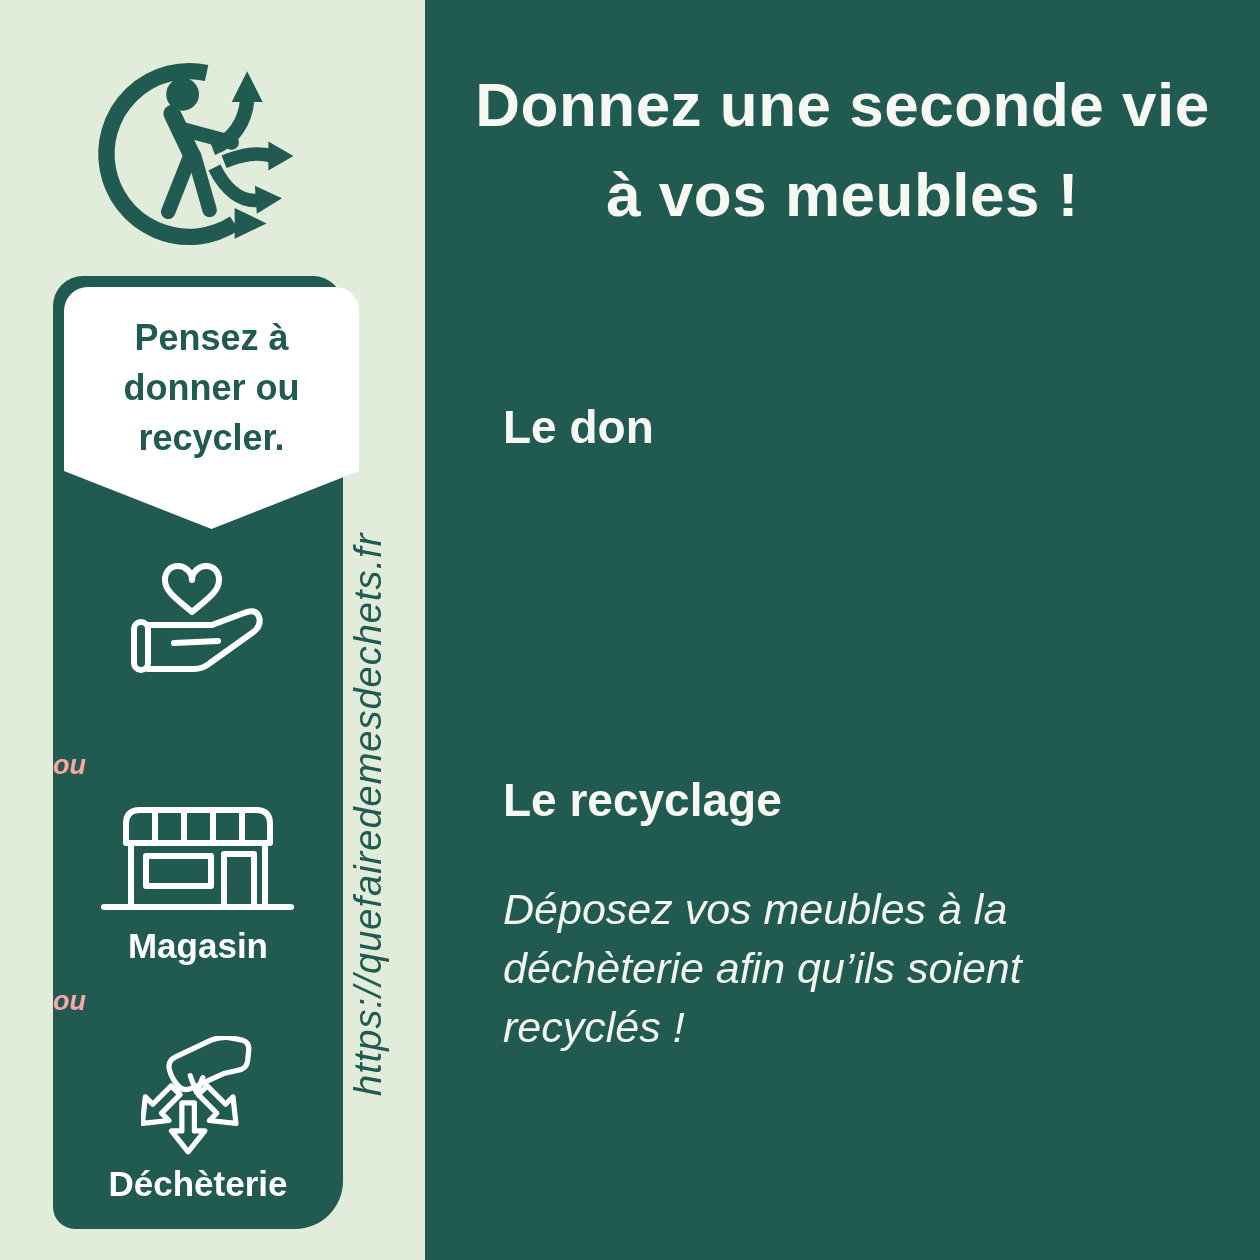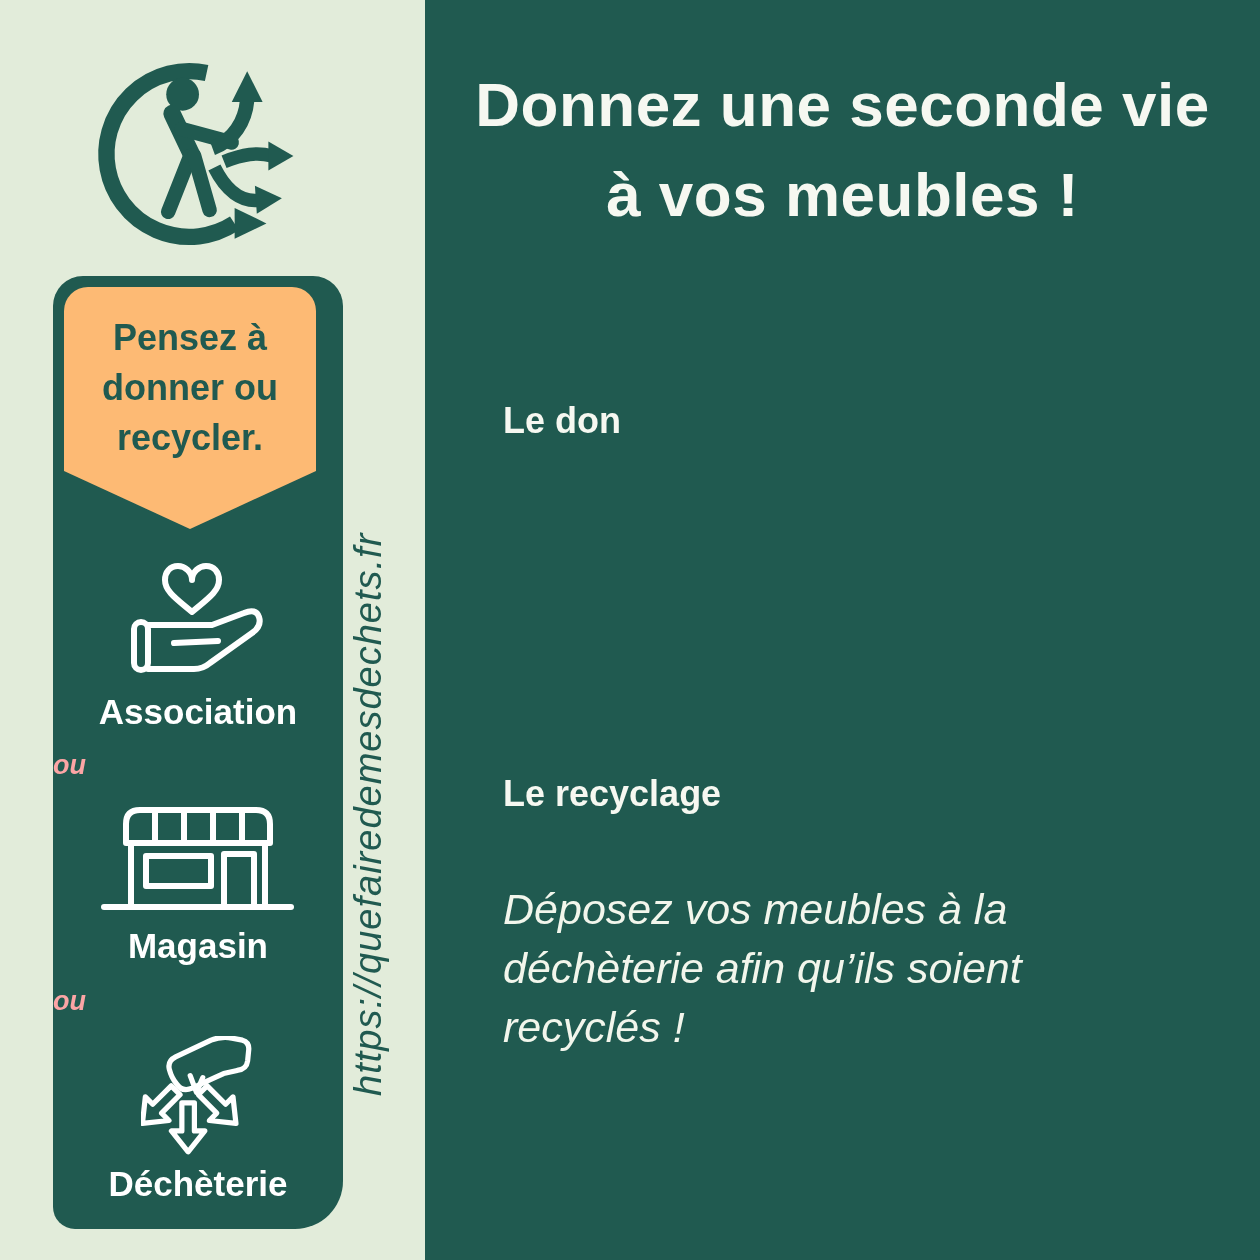--- a/index.html
+++ b/index.html
@@ -17,41 +17,41 @@
     text-decoration:underline;
   }
   .title{
     position:absolute;top:60px;left:0;right:0;margin:0;
     text-align:center;color:#f6f8f1;
     font-size:62px;font-weight:700;line-height:90px;
     white-space:pre-line;letter-spacing:.5px;
   }
   .sec-h{
     position:absolute;left:78px;
-    color:#f6f8f1;font-size:36px;font-weight:700;
+    color:#f6f8f1;font-size:46px;font-weight:700;
   }
   .sec-b{
     position:absolute;left:78px;
     color:#f2f6ec;font-size:43px;font-style:italic;
     line-height:59px;white-space:pre-line;
   }
   .h-don{top:400px;}
   .b-don{top:478px;}
   .h-rec{top:773px;}
   .b-rec{top:880px;}
   
   .triman{position:absolute;left:93px;top:48px;}
   .banner{
     position:absolute;left:53px;top:276px;width:290px;height:953px;
     background:#205a50;
     border-radius:30px 30px 48px 22px;
   }
   .flag{
-    position:absolute;left:11px;top:11px;width:252px;height:242px;
-    background:#fdba74;
+    position:absolute;left:11px;top:11px;width:295px;height:242px;
+    background:#ffffff;
     border-radius:24px 24px 0 0;
     clip-path:polygon(0 0,100% 0,100% 76%,50% 100%,0 76%);
   }
   .flag-text{
     padding-top:26px;text-align:center;
     color:#205a50;font-size:36px;font-weight:700;line-height:50px;
     white-space:pre-line;
   }
   .banner .opt-label{
     position:absolute;left:0;width:100%;text-align:center;
@@ -115,21 +115,20 @@
 recycler.</div>
       </div>
 
       <svg class="icon-hand" width="160" height="145" viewBox="0 0 160 145">
         <path class="stk" d="M74 34 C74 26 67 20 60 20 C52 20 47 26 47 34 C47 46 60 54 74 66 C88 54 101 46 101 34 C101 26 96 20 88 20 C81 20 74 26 74 34 Z"></path>
         <rect class="stk" x="16" y="76" width="14" height="48" rx="7"></rect>
         <path class="stk" d="M30 79 L94 79 L126 67 Q138 62 141 71 Q144 80 134 87 L92 117 Q85 123 76 123 L30 123"></path>
         <path class="stk" d="M56 97 L100 95"></path>
       </svg>
 
-      <div class="opt-label lbl-association">Association</div>
 
       <div class="sep sep-1">ou</div>
 
       <svg class="icon-store" width="193" height="106" viewBox="0 0 193 106">
         <path class="stk" d="M25 37 L25 18 Q25 4 39 4 L155 4 Q169 4 169 18 L169 37 Z"></path>
         <line class="stk" x1="54" y1="5" x2="54" y2="37"></line>
         <line class="stk" x1="83" y1="5" x2="83" y2="37"></line>
         <line class="stk" x1="112" y1="5" x2="112" y2="37"></line>
         <line class="stk" x1="141" y1="5" x2="141" y2="37"></line>
         <line class="stk" x1="30" y1="37" x2="30" y2="101"></line>

